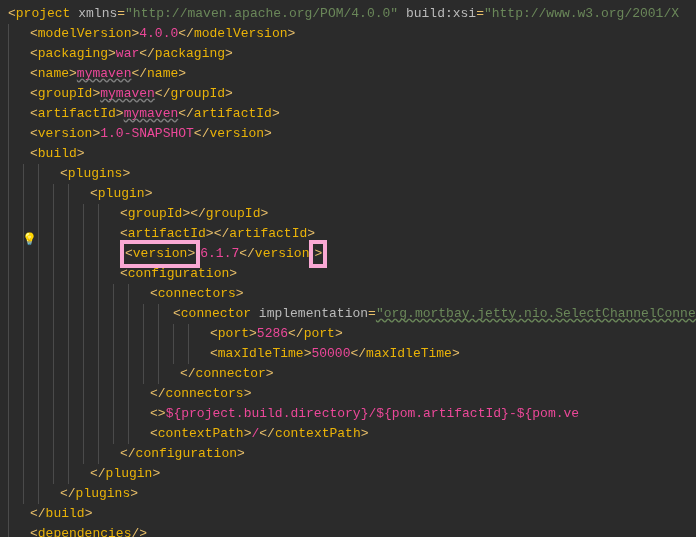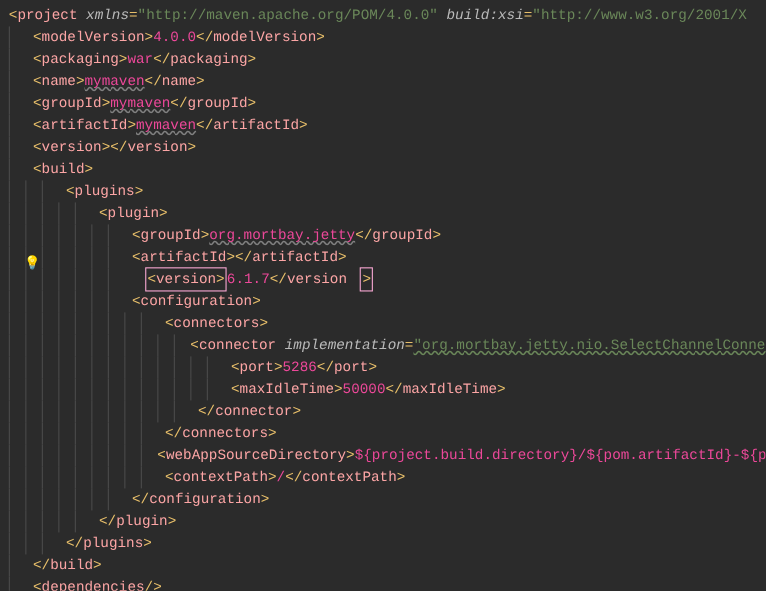--- a/index.html
+++ b/index.html
@@ -26,44 +26,43 @@
   }
   .guide {
     display: inline-block;
     width: 14px;
     border-left: 1px solid #4b4b4b;
     height: 20px;
     flex-shrink: 0;
   }
   .sp { display:inline-block; width:7px; }
   .tag-bracket { color: #e8bf6a; }
-  .tag-name { color: #fca5a5; }
-  .attr-name { color: #bababa; font-style: italic; }
+  .tag-name { color: #eab308; }
+  .attr-name { color: #bababa; }
   .attr-val { color: #6a8759; }
   .text-val { color: #ec4899; }
   .wavy {
     text-decoration: underline wavy #808080;
     text-decoration-skip-ink: none;
     font-family: Liberation Mono, monospace;
   }
   .wavy-green {
     text-decoration: underline wavy #6a8759;
     text-decoration-skip-ink: none;
   }
   .bulb {
     position: absolute;
     left: 22px;
     top: 230px;
     font-size: 12px;
     color: #d9a73e;
   }
   .box {
-    border: 1px solid #f9a8d4;
+    border: 4px solid #f9a8d4;
     padding: 0 1px;
-    margin-left: 12px;
   }
 </style>
 </head>
 <body>
 
 <div class="bulb">💡</div>
 
 <div class="editor">
 
 <div class="line"><span class="tag-bracket">&lt;</span><span class="tag-name">project</span>&nbsp;<span class="attr-name">xmlns</span><span class="tag-bracket">=</span><span class="attr-val">"http://maven.apache.org/POM/4.0.0"</span>&nbsp;<span class="attr-name">build:xsi</span><span class="tag-bracket">=</span><span class="attr-val">"http://www.w3.org/2001/X</span></div>
@@ -127,20 +126,21 @@
       <span class="tag-name">artifactId</span>
       <span class="tag-bracket">&gt;</span>
     </div>
 
 <div class="line">
       <span class="guide"></span>
       <span class="sp"></span>
       <span class="tag-bracket">&lt;</span>
       <span class="tag-name">version</span>
       <span class="tag-bracket">&gt;</span>
+      <span class="text-val">1.0-SNAPSHOT</span>
       <span class="tag-bracket">&lt;/</span>
       <span class="tag-name">version</span>
       <span class="tag-bracket">&gt;</span>
     </div>
 
 <div class="line">
       <span class="guide"></span>
       <span class="sp"></span>
       <span class="tag-bracket">&lt;</span>
       <span class="tag-name">build</span>
@@ -174,21 +174,20 @@
       <span class="guide"></span>
       <span class="guide"></span>
       <span class="guide"></span>
       <span class="guide"></span>
       <span class="guide"></span>
       <span class="guide"></span>
       <span class="sp"></span>
       <span class="tag-bracket">&lt;</span>
       <span class="tag-name">groupId</span>
       <span class="tag-bracket">&gt;</span>
-      <span class="text-val wavy">org.mortbay.jetty</span>
       <span class="tag-bracket">&lt;/</span>
       <span class="tag-name">groupId</span>
       <span class="tag-bracket">&gt;</span>
     </div>
 
 <div class="line">
       <span class="guide"></span>
       <span class="guide"></span>
       <span class="guide"></span>
       <span class="guide"></span>
@@ -339,21 +338,20 @@
       <span class="guide"></span>
       <span class="guide"></span>
       <span class="guide"></span>
       <span class="guide"></span>
       <span class="guide"></span>
       <span class="guide"></span>
       <span class="guide"></span>
       <span class="guide"></span>
       <span class="sp"></span>
       <span class="tag-bracket">&lt;</span>
-      <span class="tag-name">webAppSourceDirectory</span>
       <span class="tag-bracket">&gt;</span>
       <span class="text-val">${project.build.directory}/${pom.artifactId}-${pom.ve</span>
     </div>
 
 <div class="line">
       <span class="guide"></span>
       <span class="guide"></span>
       <span class="guide"></span>
       <span class="guide"></span>
       <span class="guide"></span>

